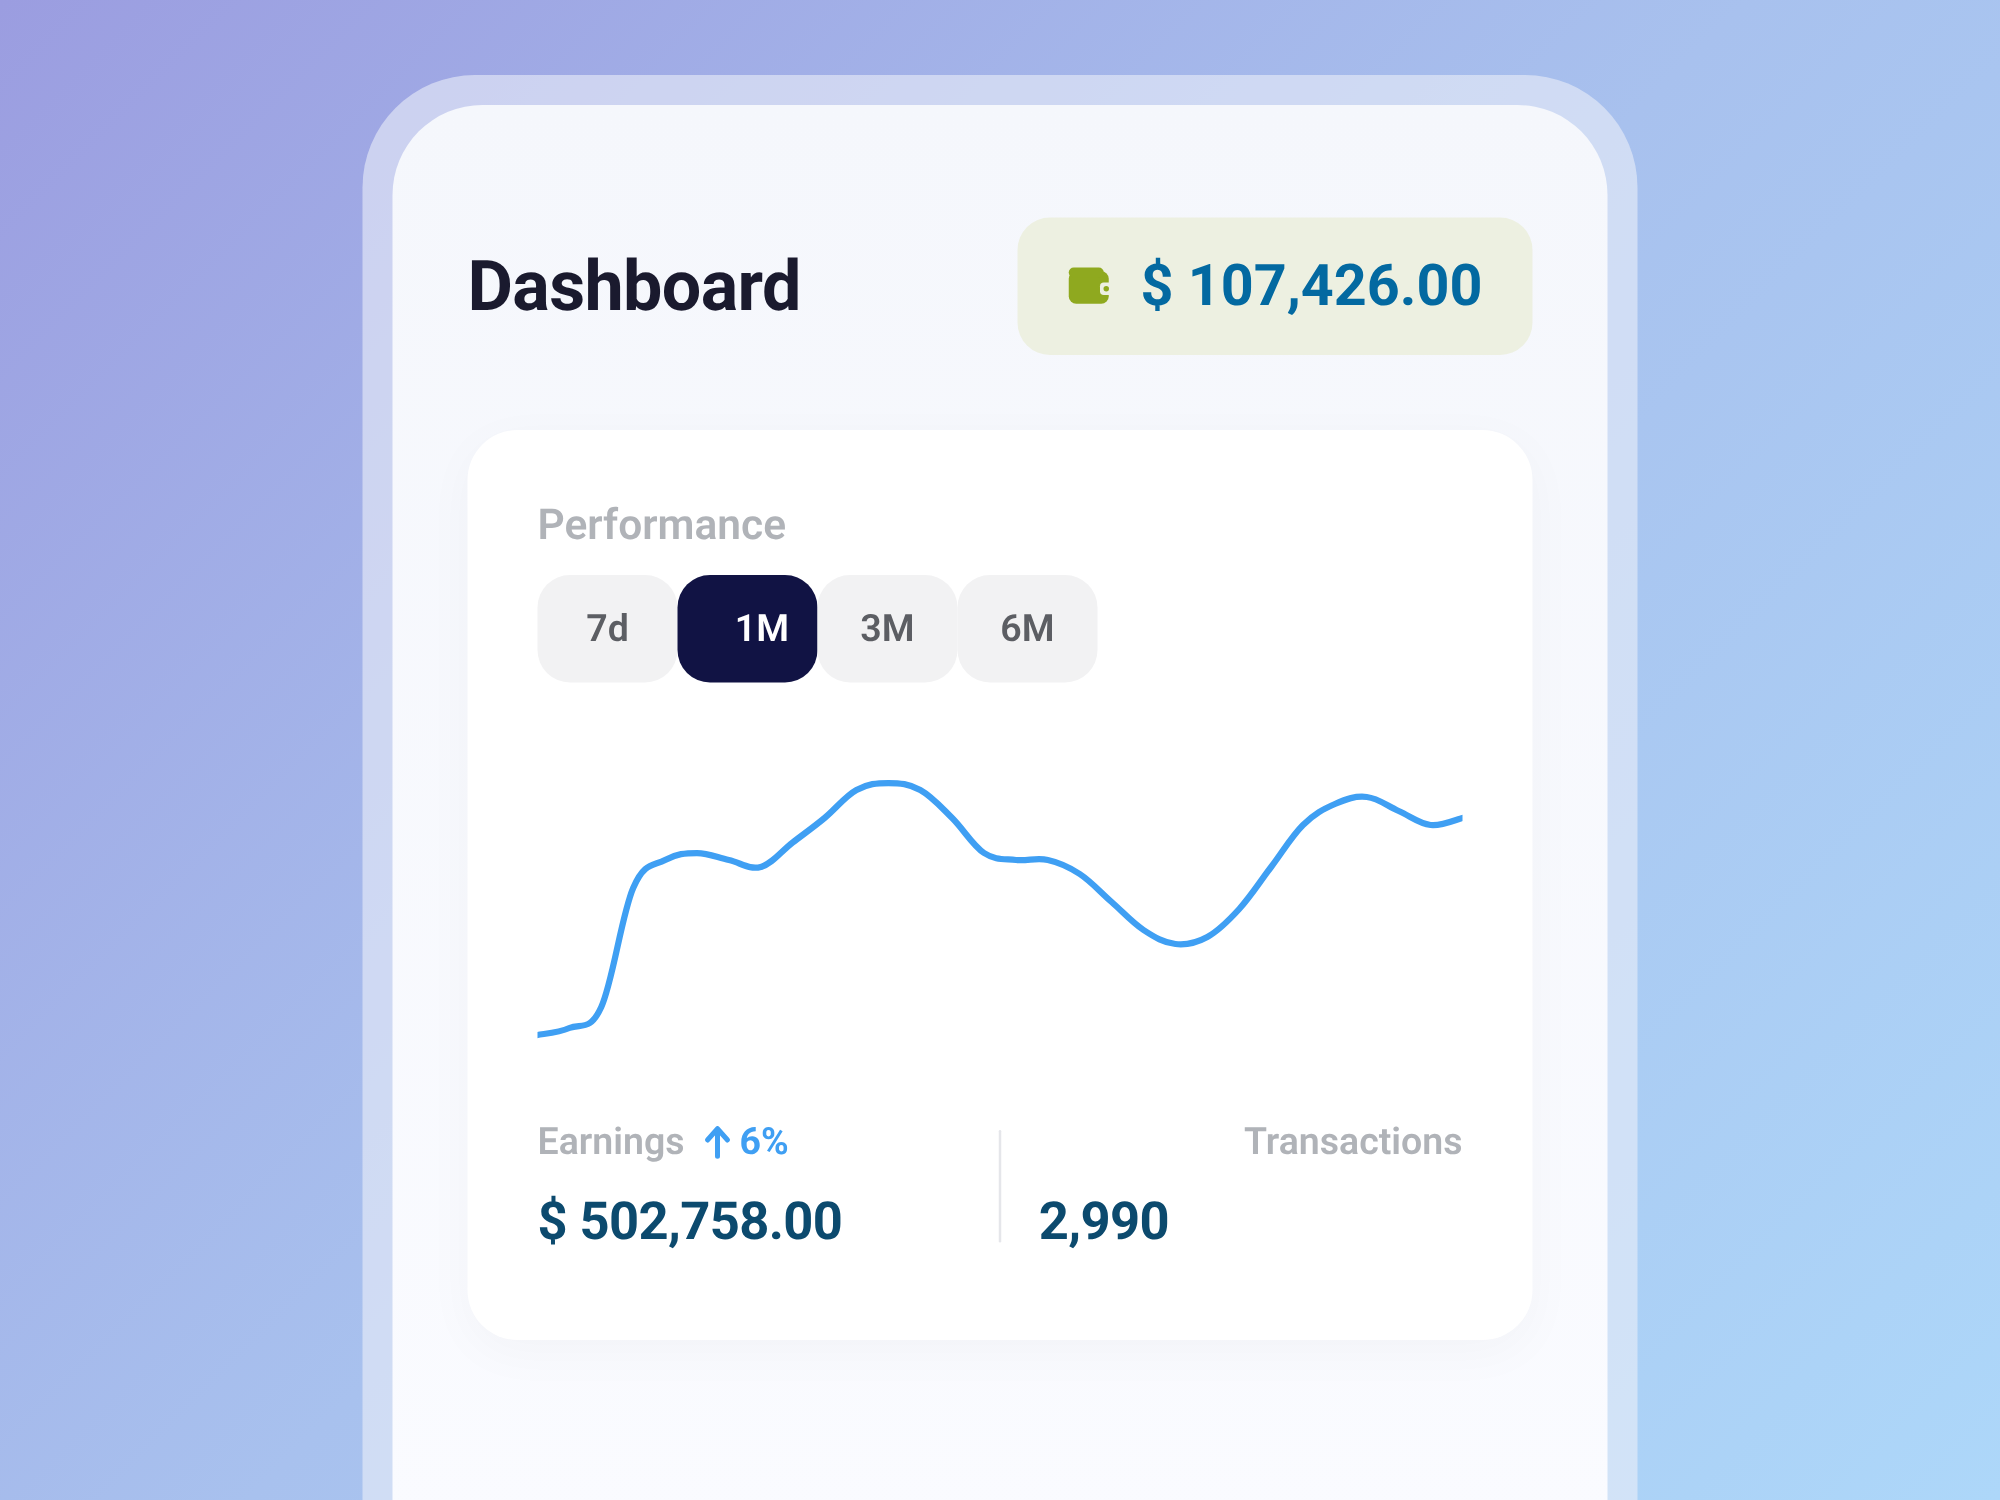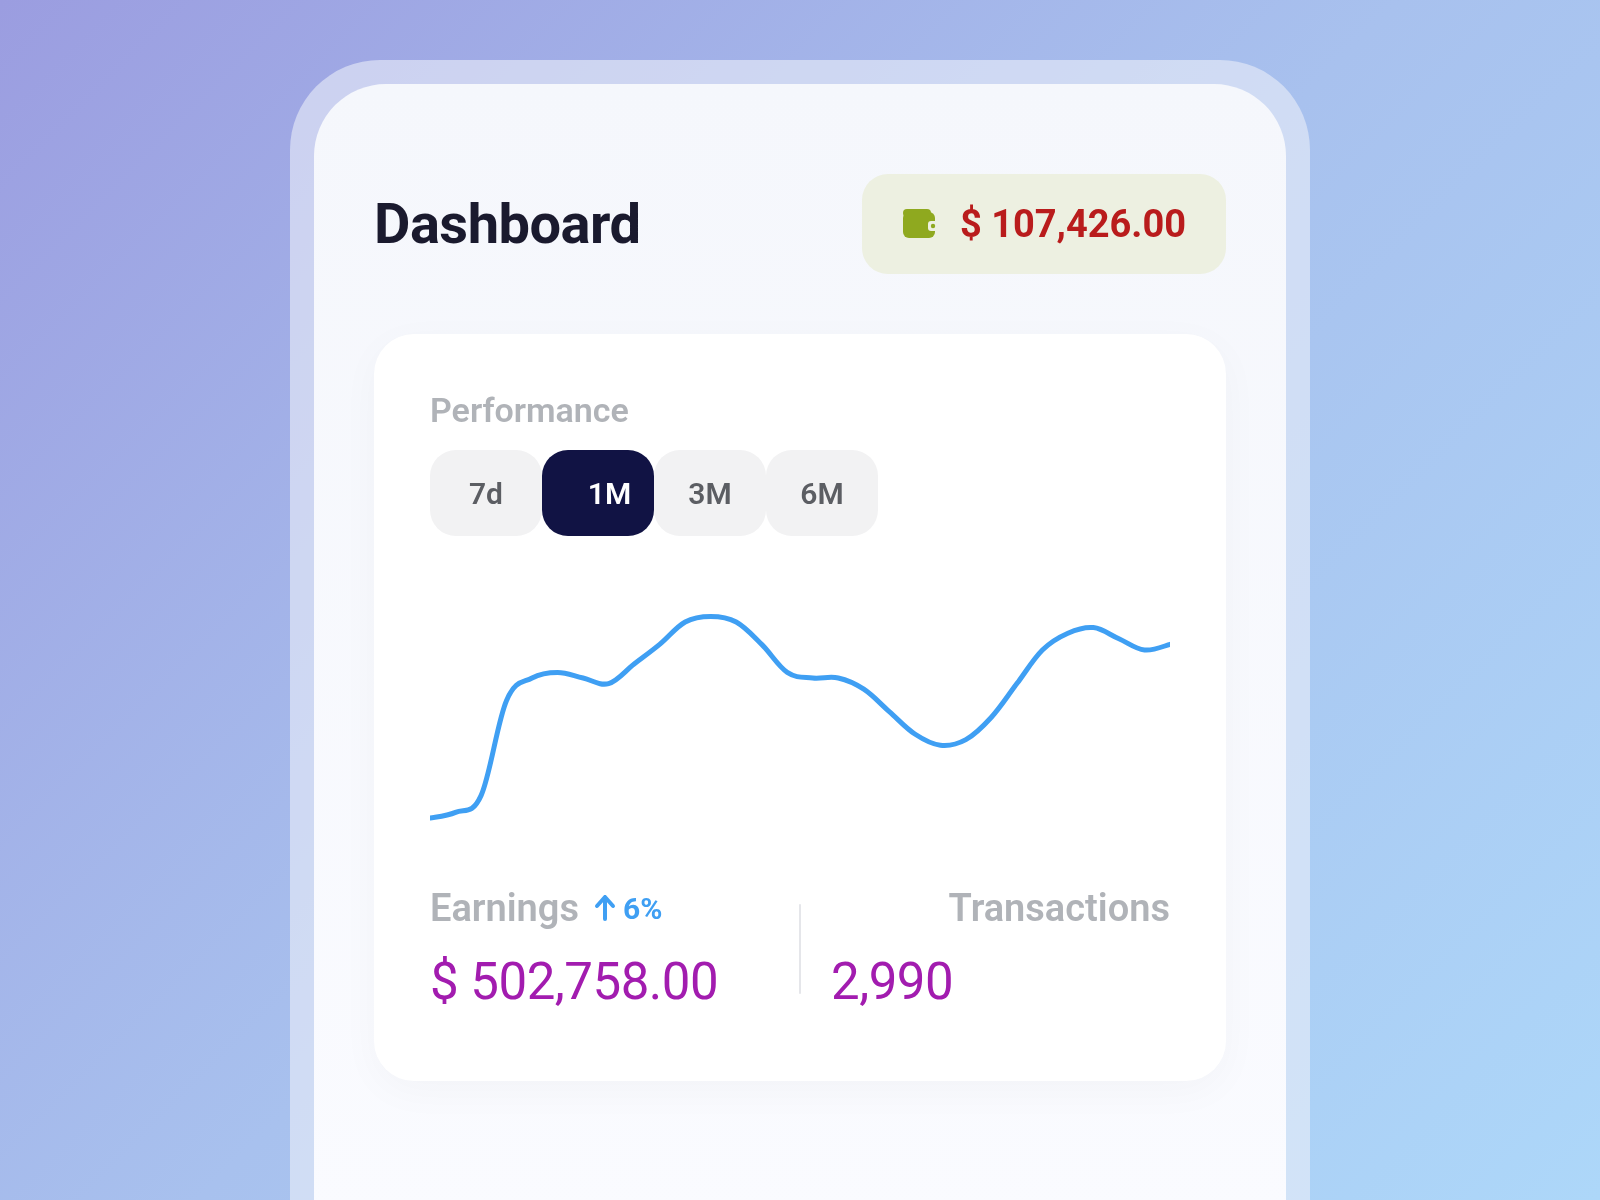--- a/index.html
+++ b/index.html
@@ -50,23 +50,23 @@
     padding: 28px 40px;
   }
   .wallet-icon {
     width: 36px;
     height: 32px;
     display: flex;
     align-items: center;
     justify-content: center;
   }
   .wallet-amount {
-    font-size: 38px;
-    font-weight: 700;
-    color: #b91c1c;
+    font-size: 46px;
+    font-weight: 700;
+    color: #0369a1;
   }
   .card {
     background: #ffffff;
     border-radius: 40px;
     padding: 56px 56px 70px 56px;
     box-shadow: 0 10px 40px rgba(0,0,0,0.03);
   }
   .card-title {
     font-size: 34px;
     font-weight: 600;
@@ -117,37 +117,37 @@
     height: 90px;
   }
   .stat-label-row {
     display: flex;
     align-items: center;
     gap: 14px;
     margin-bottom: 22px;
   }
   .stat-right .stat-label-row { justify-content: flex-end; }
   .stat-label {
-    font-size: 38px;
+    font-size: 30px;
     font-weight: 600;
     color: #b0b3b8;
   }
   .delta {
     display: flex;
     align-items: center;
     gap: 6px;
     font-size: 30px;
     font-weight: 700;
     color: #3f9ff3;
   }
   .delta svg { display: block; }
   .stat-value {
-    font-size: 51px;
-    font-weight: 400;
-    color: #a21caf;
+    font-size: 42px;
+    font-weight: 700;
+    color: #0c4a6e;
     letter-spacing: -0.5px;
   }
 </style>
 </head>
 <body>
 
 <div class="phone-frame">
   <div class="phone-screen">
 
     <div class="header">

